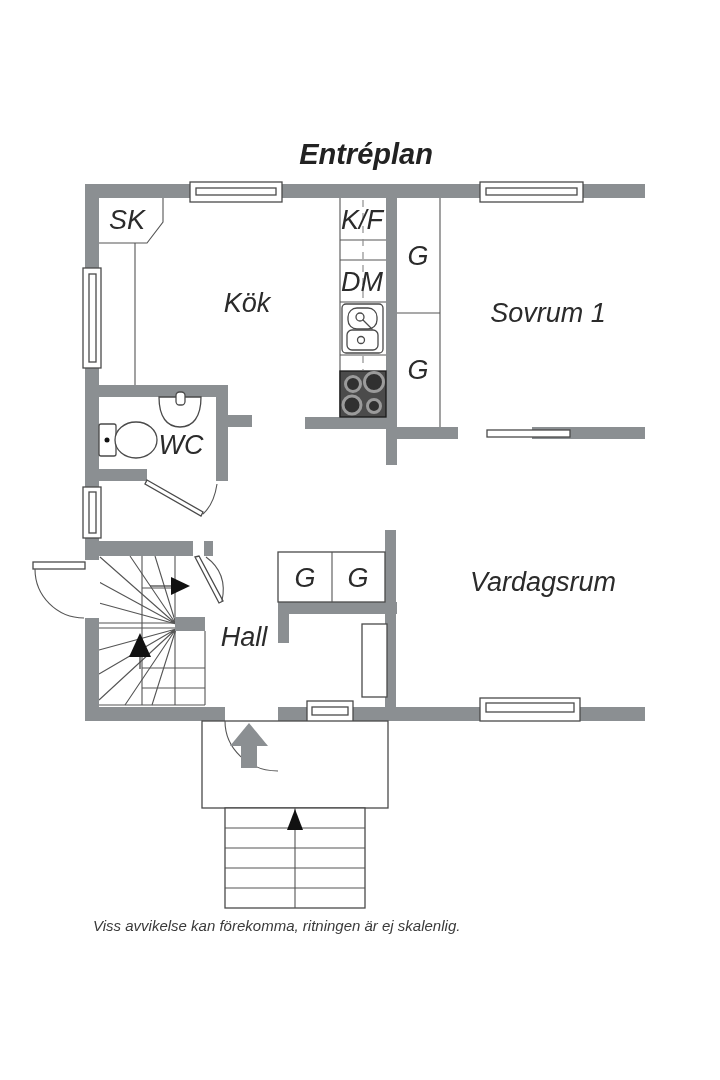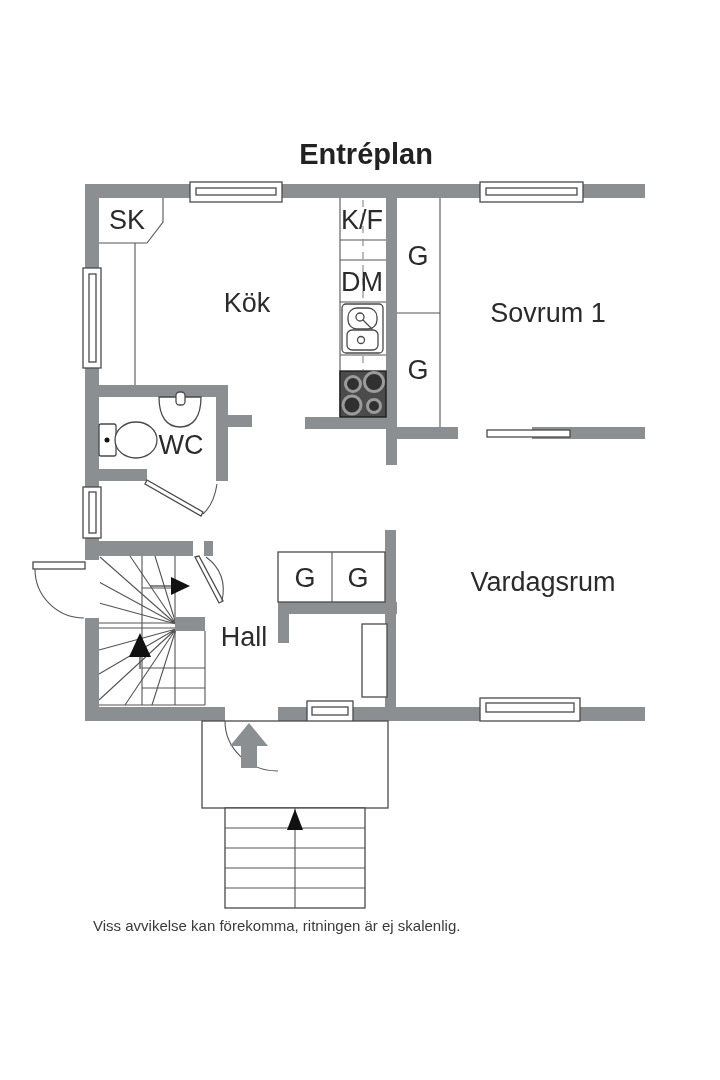--- a/index.html
+++ b/index.html
@@ -1,17 +1,17 @@
 <!DOCTYPE html>
 <html><head>
 <meta charset="utf-8">
 <style>
   html,body{margin:0;padding:0;background:#ffffff;}
   .canvas{position:relative;width:645px;height:1080px;background:#ffffff;overflow:hidden;
-          font-family:"Liberation Sans", sans-serif;}
+          font-family:"Liberation Sans", sans-serif;font-style:italic;}
   svg{display:block;}
   .wall{fill:#8b8f92;stroke:none;}
   .opening{fill:#ffffff;stroke:none;}
   .thin{stroke:#4a4a4a;stroke-width:1.3;fill:none;}
   .thin2{stroke:#555555;stroke-width:1.1;fill:none;}
   .whitebox{fill:#ffffff;stroke:#4a4a4a;stroke-width:1.3;}
   .dash{stroke:#8f8f8f;stroke-width:1.2;fill:none;stroke-dasharray:7 6;}
   .lbl{fill:#2b2b2b;font-family:"Liberation Sans", sans-serif;font-size:27px;text-anchor:middle;}
   .title{fill:#222222;font-family:"Liberation Sans", sans-serif;font-size:29px;font-weight:600;text-anchor:middle;}
   .foot{fill:#3a3a3a;font-family:"Liberation Sans", sans-serif;font-size:15px;text-anchor:start;}

